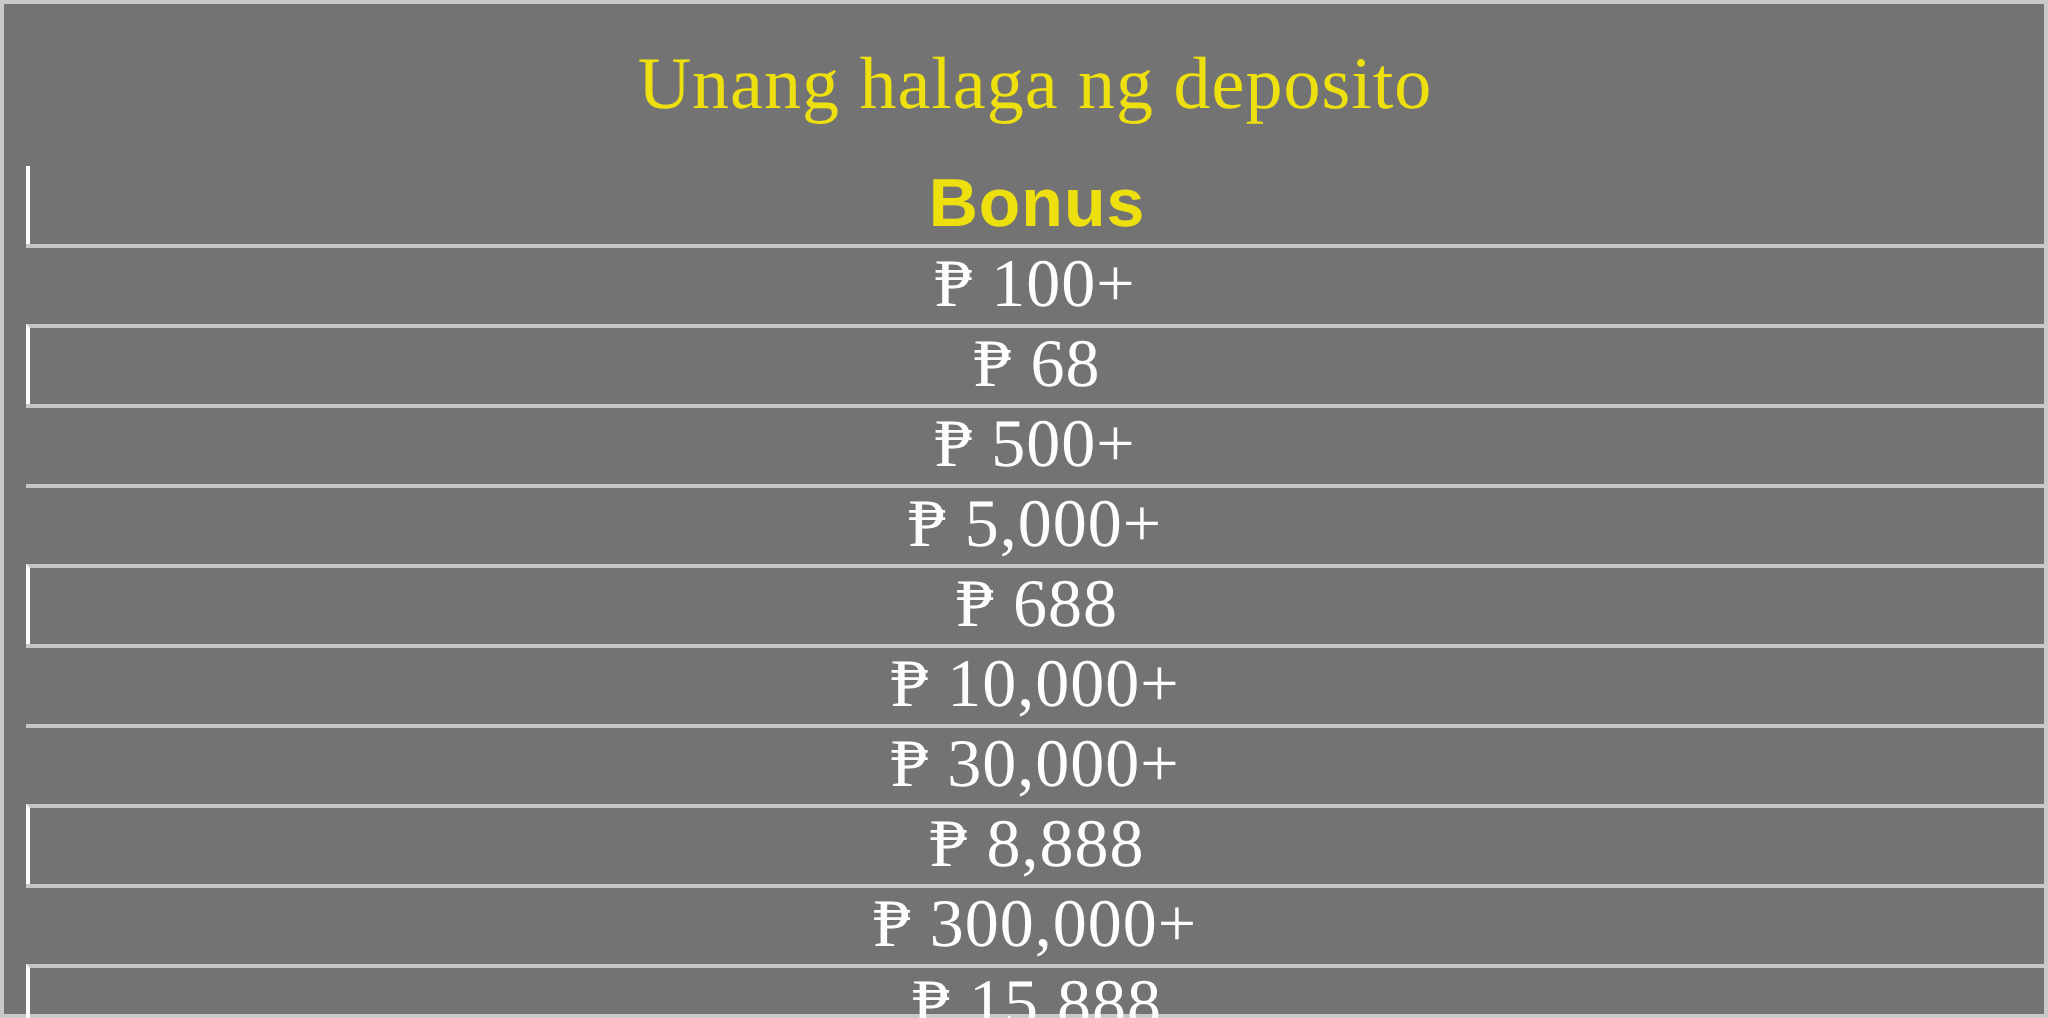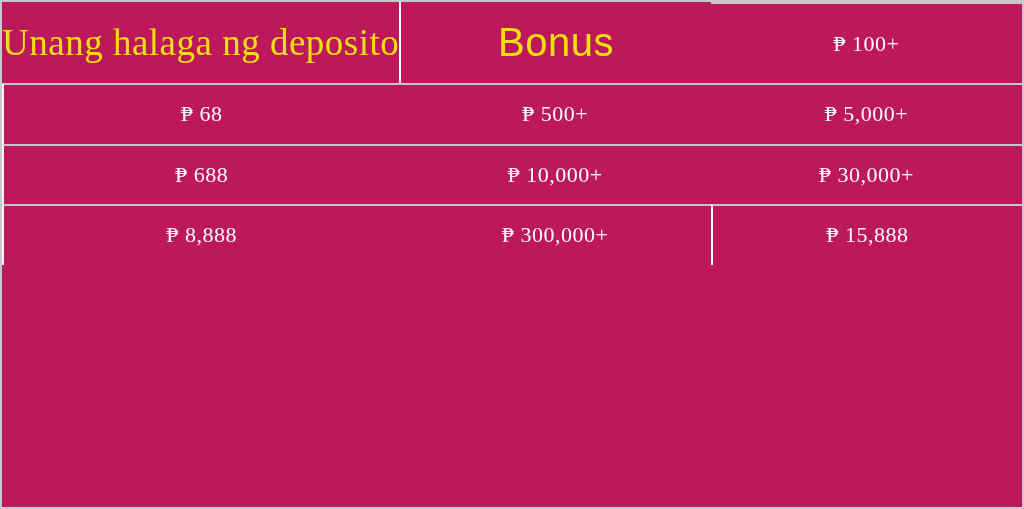--- a/index.html
+++ b/index.html
@@ -4,47 +4,48 @@
 <style>
   * { box-sizing: border-box; margin: 0; padding: 0; }
   html, body {
     width: 1024px; height: 509px;
     background: #1b1d1c;
     overflow: hidden;
     font-family: "Liberation Serif", "DejaVu Serif", serif;
   }
   .deposit-table {
     width: 1024px; height: 509px;
-    background: #be185d;
+    background: #737373;
     border: 2px solid #c9c9c9;
     display: grid;
-    grid-template-columns: 1fr 1fr 1fr;
+    grid-template-columns: 1fr;
     grid-template-rows: 81px repeat(7, 1fr);
+    padding-left: 11px;
   }
   .cell {
     display: flex;
     align-items: center;
     justify-content: center;
     color: #fdfdfd;
-    font-size: 22px;
+    font-size: 34px;
     letter-spacing: 0.5px;
     white-space: nowrap;
   }
   
   .cell.col-right { border-left: 2px solid #fdfdfd; }
   
   .cell.rowline { border-top: 2px solid #c6c6c6; }
   .header-cell {
     color: #eee00e;
     font-size: 37px;
   }
   .header-cell.col-right {
     font-family: "Liberation Sans", "DejaVu Sans", sans-serif;
-    font-size: 40px;
-    font-weight: 400;
+    font-size: 34px;
+    font-weight: 700;
     letter-spacing: 0.5px;
   }
 </style>
 </head>
 <body>
 
 <div class="deposit-table">
 
   <div class="cell header-cell col-left">Unang halaga ng deposito</div>
   <div class="cell header-cell col-right">Bonus</div>

